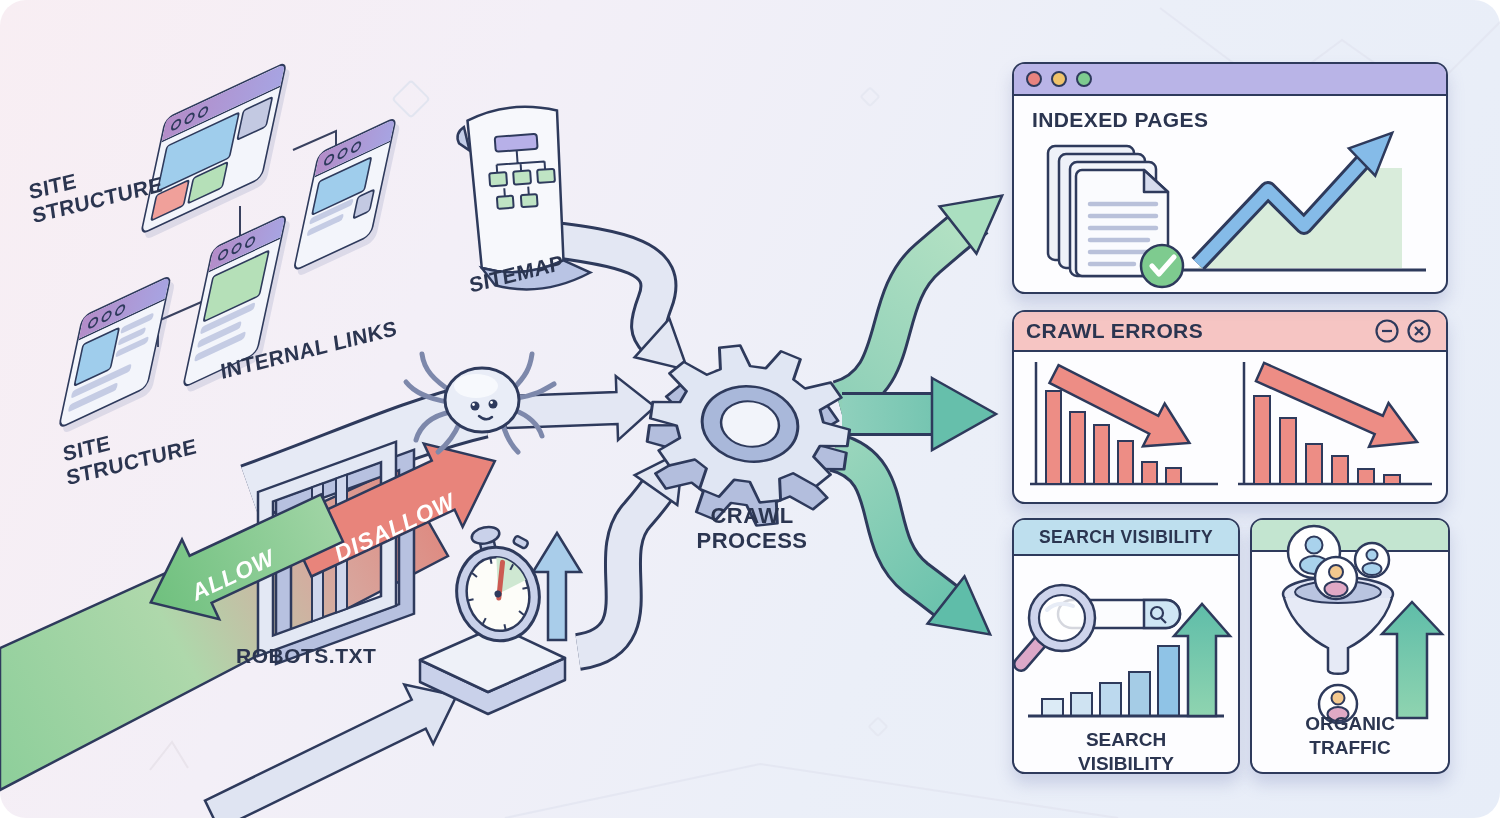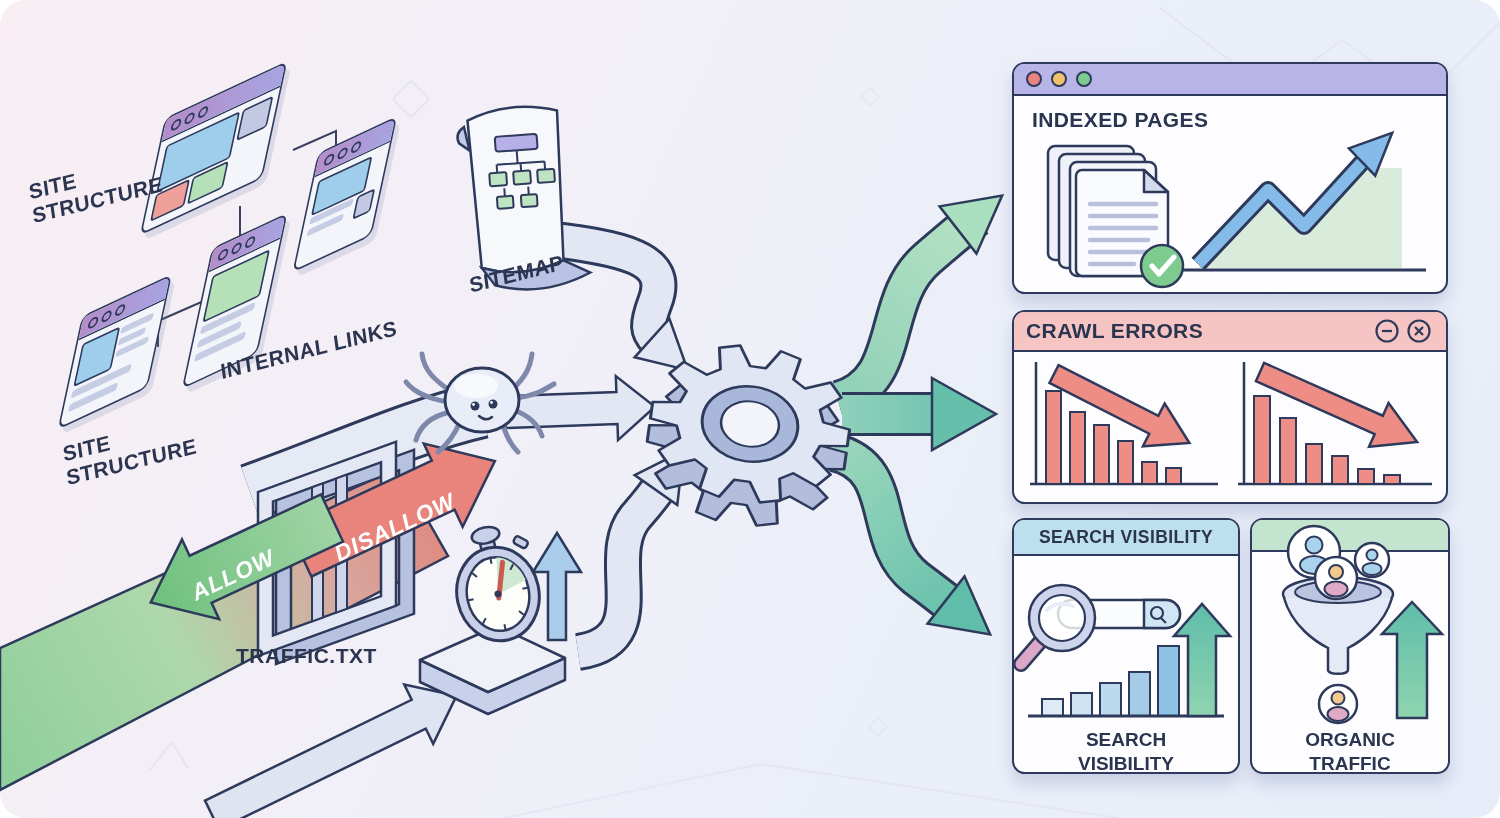--- a/index.html
+++ b/index.html
@@ -268,21 +268,22 @@
     <div class="line" style="left:50px;top:32px;width:36px;height:7px;"></div>
     <div class="line" style="left:6px;top:54px;width:66px;height:8px;"></div>
     <div class="line" style="left:6px;top:68px;width:54px;height:8px;"></div>
   </div>
 </div>
 
 <div class="lbl tilt" style="left:28px;top:158px;width:185px;white-space:normal;">SITE STRUCTURE</div>
 <div class="lbl tilt" style="left:218px;top:338px;">INTERNAL LINKS</div>
 <div class="lbl tilt" style="left:468px;top:262px;">SITEMAP</div>
 <div class="lbl tilt" style="left:62px;top:420px;width:185px;white-space:normal;">SITE STRUCTURE</div>
-<div class="lbl" style="left:236px;top:644px;">TRAFFIC.TXT</div>
+<div class="lbl" style="left:236px;top:644px;">ROBOTS.TXT</div>
+<div class="lbl center" style="left:672px;top:504px;width:160px;font-size:22px;">CRAWL PROCESS</div>
 
 <div class="panel" style="left:1012px;top:310px;width:432px;height:190px;">
   <div class="phead" style="height:40px;background:#f6c5c3;">
     <div class="ptitle" style="font-size:21px;">CRAWL ERRORS</div>
     <svg width="60" height="26" viewBox="0 0 60 26" style="margin-left:auto;">
       <circle cx="13" cy="13" r="10.5" fill="none" stroke="#2e3a5c" stroke-width="2.2"></circle>
       <line x1="8" y1="13" x2="18" y2="13" stroke="#2e3a5c" stroke-width="2.2"></line>
       <circle cx="45" cy="13" r="10.5" fill="none" stroke="#2e3a5c" stroke-width="2.2"></circle>
       <path d="M41 9 l8 8 M49 9 l-8 8" stroke="#2e3a5c" stroke-width="2.2"></path>
     </svg>
@@ -435,18 +436,18 @@
 
     <g>
       <circle cx="86" cy="184" r="19" fill="#ffffff" stroke="#2e3a5c" stroke-width="2.5"></circle>
       <circle cx="86" cy="178" r="6.5" fill="#f4c98e" stroke="#2e3a5c" stroke-width="2"></circle>
       <ellipse cx="86" cy="194" rx="10.5" ry="7" fill="#e0a9c5" stroke="#2e3a5c" stroke-width="2"></ellipse>
     </g>
     <g transform="translate(160,198) rotate(-90)">
       <polygon points="0,-15 84,-15 84,-30 116,0 84,30 84,15 0,15" fill="url(#gradOrg)" stroke="#2e3a5c" stroke-width="2.5"></polygon>
     </g>
   </svg>
-  <div class="caption" style="top:208px;">
+  <div class="caption" style="top:192px;">
     <div style="width:120px;margin:0 auto;">ORGANIC TRAFFIC</div>
   </div>
 </div>
 
 </div>
 
 </body></html>

